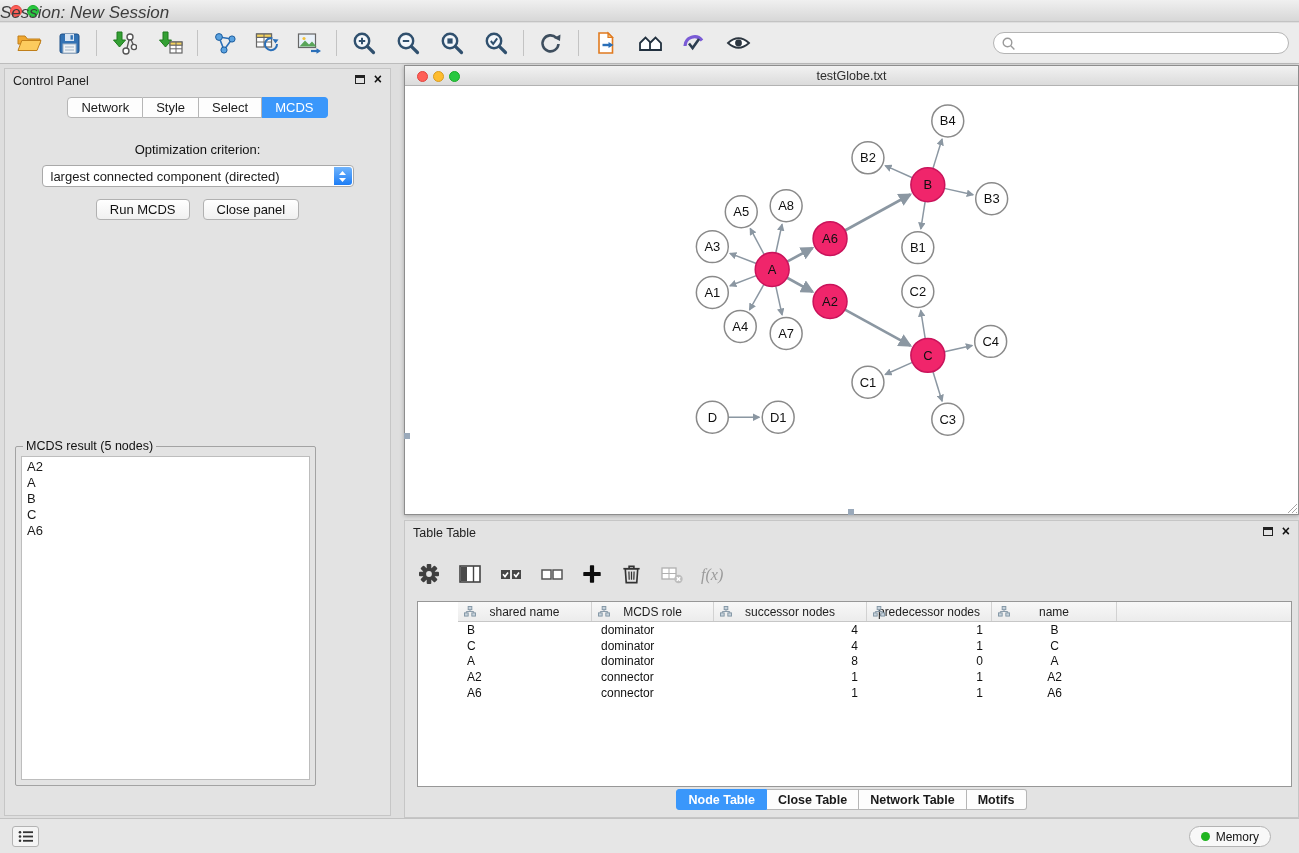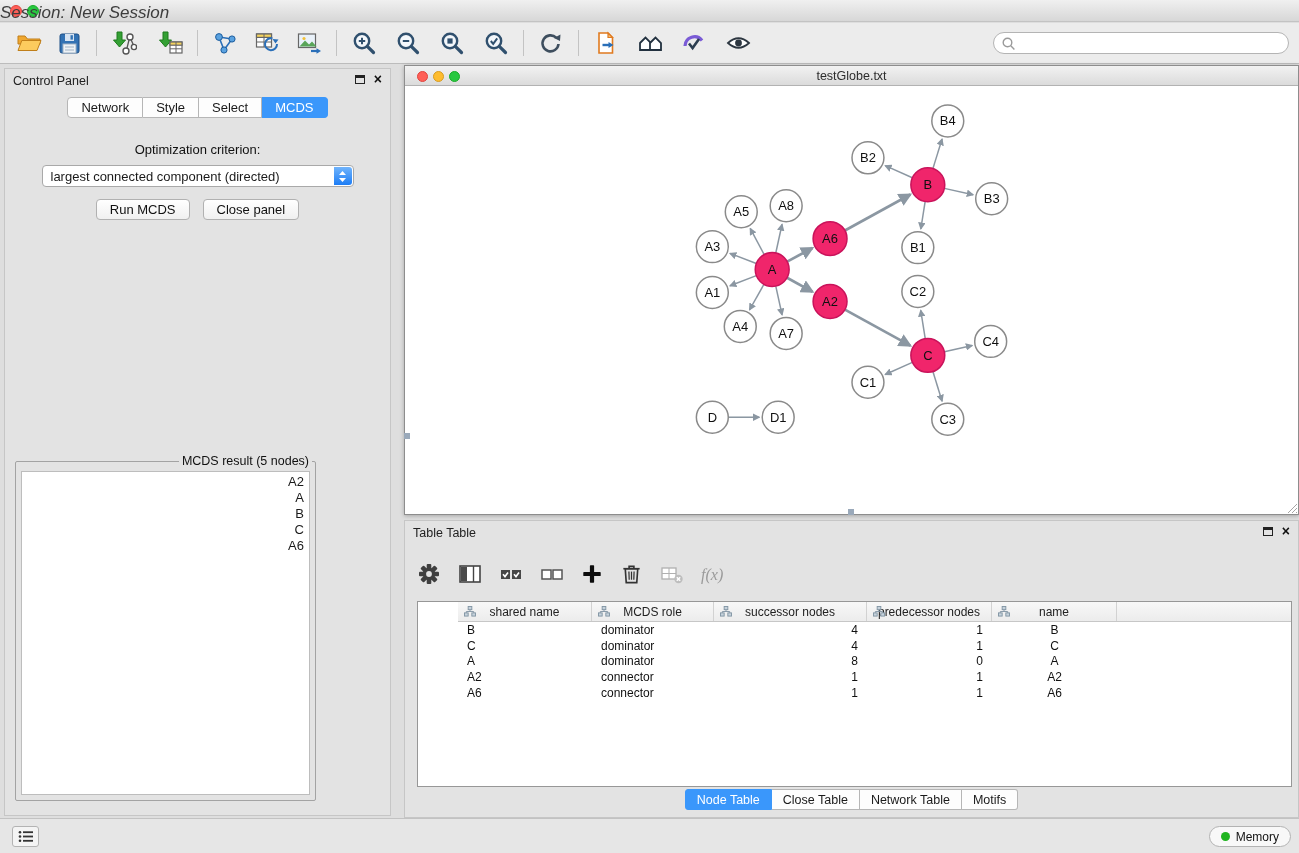--- a/index.html
+++ b/index.html
@@ -42,22 +42,22 @@
   .opt-label { text-align:center; margin-top:24px; font-size:13px; color:#111; }
   .dropdown { position:relative; width:312px; height:22px; margin:8px auto 0; background:#fff;
     border:1px solid #a9a9a9; border-radius:4px; display:flex; align-items:center; padding-left:8px; font-size:13px; }
   .dropdown .stepper { position:absolute; right:1px; top:1px; bottom:1px; width:18px;
     background:linear-gradient(#70b4fc,#1d7df5); border-radius:0 3px 3px 0;
     display:flex; align-items:center; justify-content:center; }
   .btn-row { display:flex; justify-content:center; gap:13px; margin-top:12px; }
   .btn { height:21px; padding:0 13px; background:linear-gradient(#ffffff,#f0f0f0);
     border:1px solid #b1b1b1; border-radius:4px; font-size:13px; font-family:"Liberation Sans",sans-serif; color:#111; }
 
-  .result-box { position:absolute; left:10px; top:385px; width:301px; height:347px;
-    border:1px solid #a3a3a3; border-radius:2px; padding:3px 5px 5px 5px;text-align:right; }
+  .result-box { position:absolute; left:10px; top:370px; width:301px; height:347px;
+    border:1px solid #a3a3a3; border-radius:2px; padding:3px 5px 5px 5px; }
   .result-box legend { font-size:12.5px; padding:0 3px; margin-left:2px; color:#111; }
   .result-list { width:100%; height:100%; background:#fff; border:1px solid #bdbdbd;
     padding:2px 5px; font-size:13px; line-height:16px; overflow:hidden; }
 
   
   .net-window { position:absolute; left:404px; top:65px; width:895px; height:450px;
     background:#fff; border:1px solid #8d8d8d; box-shadow:0 1px 4px rgba(0,0,0,.25); }
   .net-titlebar { position:relative; height:20px; background:linear-gradient(#f2f2f2,#dbdbdb); border-bottom:1px solid #b2b2b2; }
   .net-title { text-align:center; font-size:12.5px; line-height:20px; color:#2d2d2d; }
   .tl2 { position:absolute; top:4.5px; width:11px; height:11px; border-radius:50%; }
@@ -79,30 +79,30 @@
   .node-table { position:absolute; left:12px; top:80px; width:875px; height:186px; background:#fff; border:1px solid #979797; overflow:hidden;padding-left:40px; }
   .tbl-header { display:flex; height:20px; background:linear-gradient(#f8f8f8,#ececec); border-bottom:1px solid #c7c7c7; }
   .tbl-header .col { position:relative; display:flex; align-items:center; justify-content:center;
     font-size:12px; color:#222; border-right:1px solid #d2d2d2; flex:none; }
   .tbl-header .col .type-icon { position:absolute; left:6px; top:4px; }
   .tbl-header .col.filler { flex:1; border-right:none; }
   .tbl-row { display:flex; height:15.8px; align-items:center; font-size:12px; color:#111; }
   .tbl-row .cell { padding:0 9px; flex:none; }
   .bottom-tabs { position:absolute; left:0; right:0; top:268px; display:flex; justify-content:center; }
   .btab { padding:0 11px; height:21px; display:flex; align-items:center; background:#fdfdfd;
-    border:1px solid #b6b6b6; border-left:none; font-size:12.5px; }
+    border:1px solid #b6b6b6; border-left:none; font-size:12.5px;font-weight:bold; }
   .btab:first-child { border-left:1px solid #b6b6b6; border-radius:3px 0 0 3px; }
   .btab:last-child { border-radius:0 3px 3px 0; }
   .btab.selected { background:var(--accent,#3a97fb); border-color:var(--accent,#3a97fb); color:#fff; }
 
   
   .statusbar { position:absolute; left:0; bottom:0; width:100%; height:35px; background:#e6e6e6; border-top:1px solid #c2c2c2; }
   .hamburger-btn { position:absolute; left:12px; top:7px; width:27px; height:21px; background:#f4f4f4;
     border:1px solid #b3b3b3; border-radius:3px; display:flex; align-items:center; justify-content:center; }
-  .memory-btn { position:absolute; right:8px; top:7px; height:21px; padding:0 11px; background:#f8f8f8;
+  .memory-btn { position:absolute; right:28px; top:7px; height:21px; padding:0 11px; background:#f8f8f8;
     border:1px solid #b3b3b3; border-radius:11px; display:flex; align-items:center; gap:6px; font-size:12px; color:#111; }
   .memory-dot { width:9px; height:9px; border-radius:50%; background:var(--memgreen,#1fb41f); }
 </style>
 </head>
 <body>
 
 <div class="app">
 
   <div class="titlebar">
     <span class="tl red"></span>

